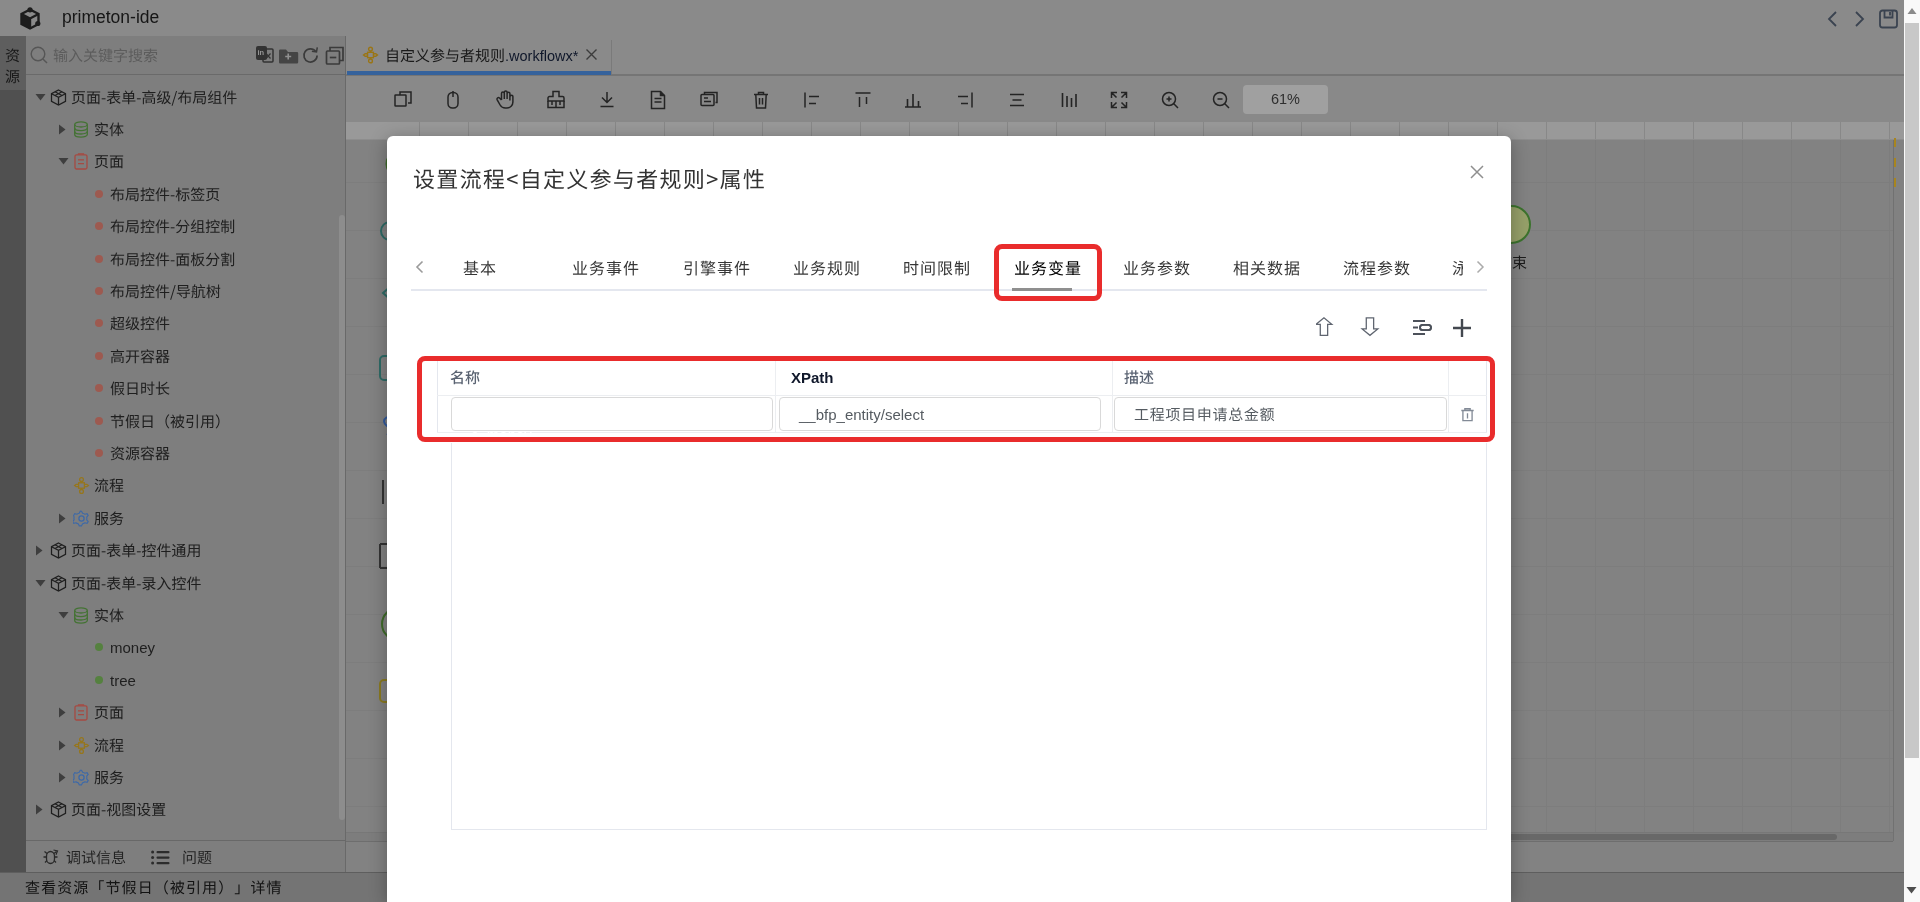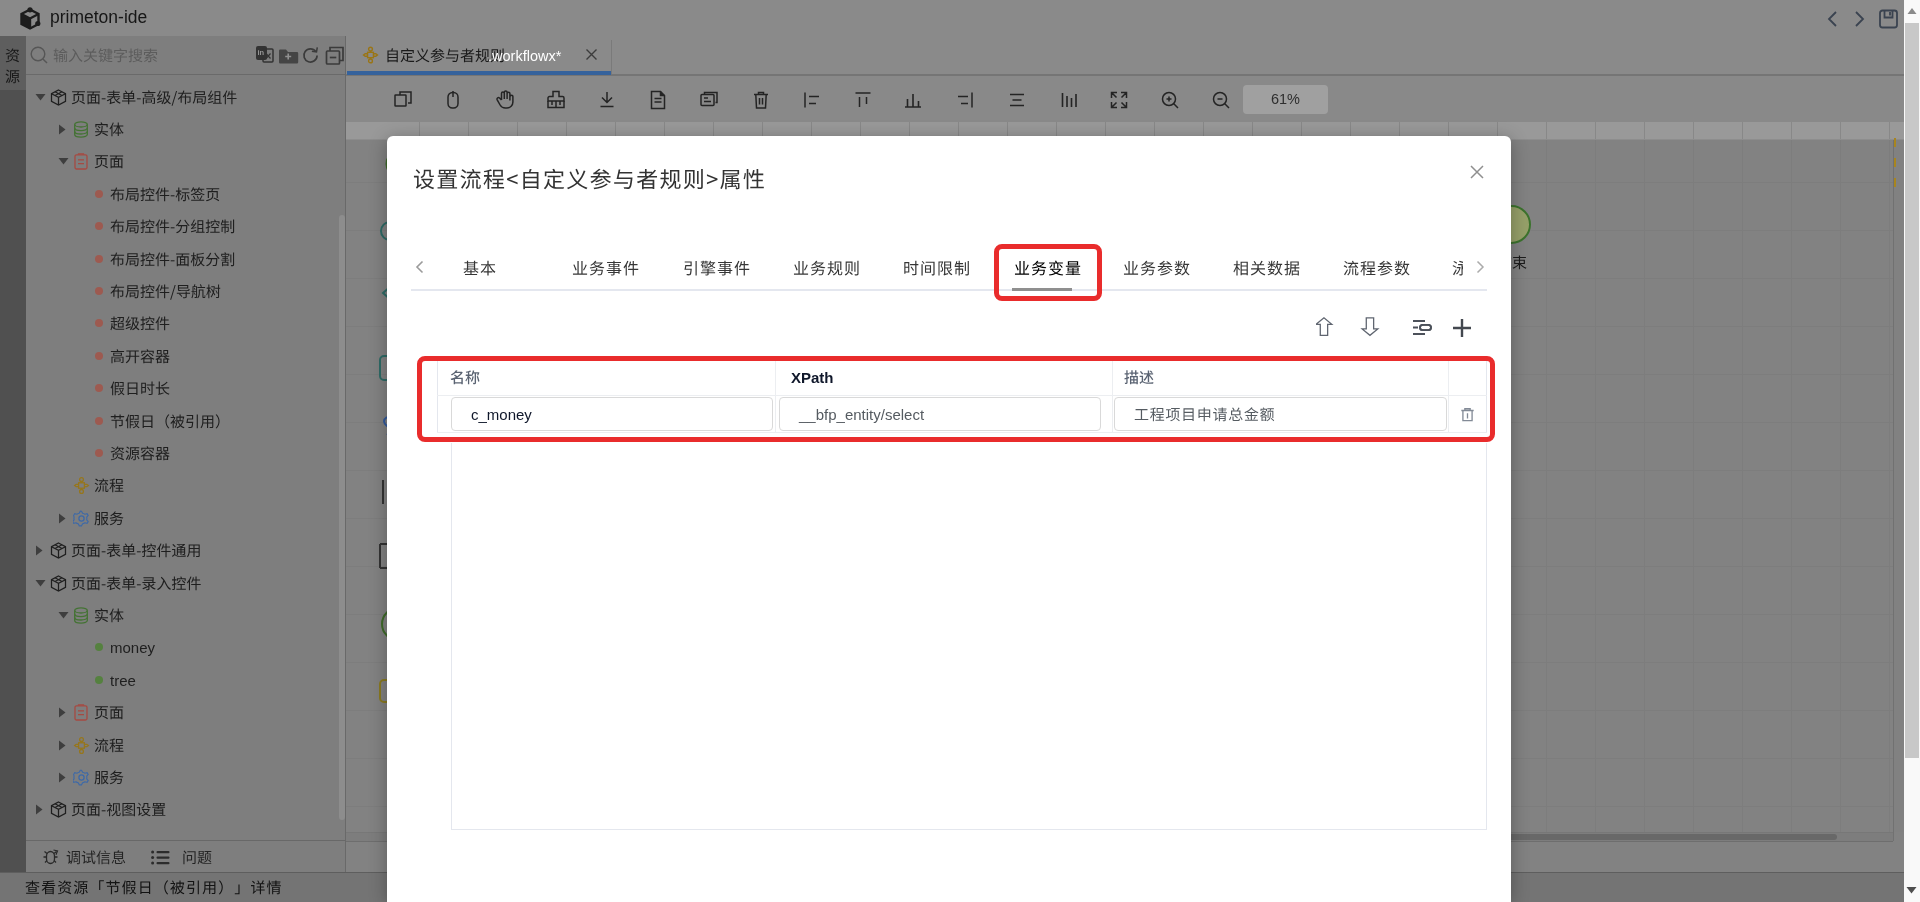--- a/index.html
+++ b/index.html
@@ -122,21 +122,21 @@
 <div style="position:absolute;left:0;top:0;width:1904px;height:36px;background:#8a8a8a"></div>
 <svg style="position:absolute;left:17px;top:7px" width="26" height="24" viewBox="0 0 26 24">
 <g stroke="#1d1d1d" stroke-width="2.4" fill="none">
 <path d="M13 2.5 L21.5 7 L21.5 17 L13 21.5 L4.5 17 L4.5 7 Z"></path>
 <path d="M4.5 7 L13 11.5 L21.5 7 M13 11.5 L13 21.5"></path>
 </g>
 <path d="M4.5 7 L13 11.5 L13 21.5 L4.5 17 Z" fill="#1d1d1d"></path>
 <circle cx="13" cy="2.8" r="2.6" fill="#1d1d1d"></circle>
     <circle cx="20.8" cy="16.5" r="2.6" fill="#1d1d1d"></circle>
 </svg>
-<div style="position:absolute;left:50px;top:7px;font:17.5px 'Liberation Sans',sans-serif;color:#161616">primeton-ide</div>
+<div style="position:absolute;left:62px;top:7px;font:17.5px 'Liberation Sans',sans-serif;color:#161616">primeton-ide</div>
 <svg style="position:absolute;left:1824px;top:9px" width="80" height="20" viewBox="0 0 80 20">
 <g stroke="#3a4350" stroke-width="1.8" fill="none">
 <path d="M12 3 L5 10 L12 17"></path>
       <path d="M32 3 L39 10 L32 17"></path>
 <rect x="56" y="1.5" width="17" height="17" rx="2.5"></rect>
 <path d="M60.5 1.5 L60.5 8.5 L68.5 8.5 L68.5 1.5"></path>
       <path d="M66 3 L66 6.5"></path>
 </g>
   </svg>
 <div style="position:absolute;left:0;top:36px;width:27px;height:836px;background:#505050"></div>
@@ -585,21 +585,21 @@
       <use href="#gR81EA" x="0.0"></use>
       <use href="#gR5B9A" x="1000.0"></use>
       <use href="#gR4E49" x="2000.0"></use>
       <use href="#gR53C2" x="3000.0"></use>
       <use href="#gR4E0E" x="4000.0"></use>
       <use href="#gR8005" x="5000.0"></use>
       <use href="#gR89C4" x="6000.0"></use>
       <use href="#gR5219" x="7000.0"></use>
     </g>
   </svg>
-<div style="position:absolute;left:488px;top:47.5px;font:14.5px 'Liberation Sans',sans-serif;color:#ffffff">.workflowx*</div>
+<div style="position:absolute;left:505px;top:47.5px;font:14.5px 'Liberation Sans',sans-serif;color:#0f172a">.workflowx*</div>
 <svg style="position:absolute;left:585px;top:48px" width="13" height="13" viewBox="0 0 13 13">
 <path d="M1.5 1.5 L11.5 11.5 M11.5 1.5 L1.5 11.5" stroke="#3c3c3c" stroke-width="1.4"></path>
   </svg>
 <div style="position:absolute;left:347px;top:71px;width:264px;height:4px;background:#35629c"></div>
 <div style="position:absolute;left:611px;top:40px;width:1px;height:34px;background:#7a7a7a"></div>
 <div style="position:absolute;left:346px;top:76px;width:1558px;height:46px;background:#898989"></div>
 <svg style="position:absolute;left:392px;top:89px" width="22" height="22" viewBox="0 0 22 22">
     <g stroke="#242424" stroke-width="1.5" fill="none">
       <path d="M8 6 V3 h11 v11 h-3"></path>
       <rect x="3" y="6" width="11" height="11" rx="0.5"></rect>
@@ -870,21 +870,21 @@
 <div style="position:absolute;left:791px;top:369px;font:700 15px 'Liberation Sans',sans-serif;color:#0f172a">XPath</div>
 <svg style="position:absolute;left:1124.0px;top:365.0px;overflow:visible;" width="30" height="25">
     <g transform="translate(0,18.00) scale(0.015000,-0.015000)" fill="#5a6372">
       <use href="#gM63CF" x="0.0"></use>
       <use href="#gM8FF0" x="1000.0"></use>
     </g>
   </svg>
 <div style="position:absolute;left:451px;top:397px;width:322px;height:34px;border:1px solid #d9d9d9;border-radius:4px;box-sizing:border-box;background:#fff"></div>
 <div style="position:absolute;left:779px;top:397px;width:322px;height:34px;border:1px solid #d9d9d9;border-radius:4px;box-sizing:border-box;background:#fff"></div>
 <div style="position:absolute;left:1114px;top:397px;width:333px;height:34px;border:1px solid #d9d9d9;border-radius:4px;box-sizing:border-box;background:#fff"></div>
-<div style="position:absolute;left:471px;top:406px;font:15px 'Liberation Sans',sans-serif;color:#0f172a">c_money</div>
+<div style="position:absolute;left:471px;top:426px;font:15px 'Liberation Sans',sans-serif;color:#ffffff">c_money</div>
 <div style="position:absolute;left:799px;top:406px;font:15px 'Liberation Sans',sans-serif;color:#555b61">__bfp_entity/select</div>
 <svg style="position:absolute;left:1134.0px;top:402.0px;overflow:visible;" width="141" height="25">
     <g transform="translate(0,18.00) scale(0.015000,-0.015000)" fill="#555b61">
       <use href="#gR5DE5" x="0.0"></use>
       <use href="#gR7A0B" x="1046.7"></use>
       <use href="#gR9879" x="2093.3"></use>
       <use href="#gR76EE" x="3140.0"></use>
       <use href="#gR7533" x="4186.7"></use>
       <use href="#gR8BF7" x="5233.3"></use>
       <use href="#gR603B" x="6280.0"></use>

